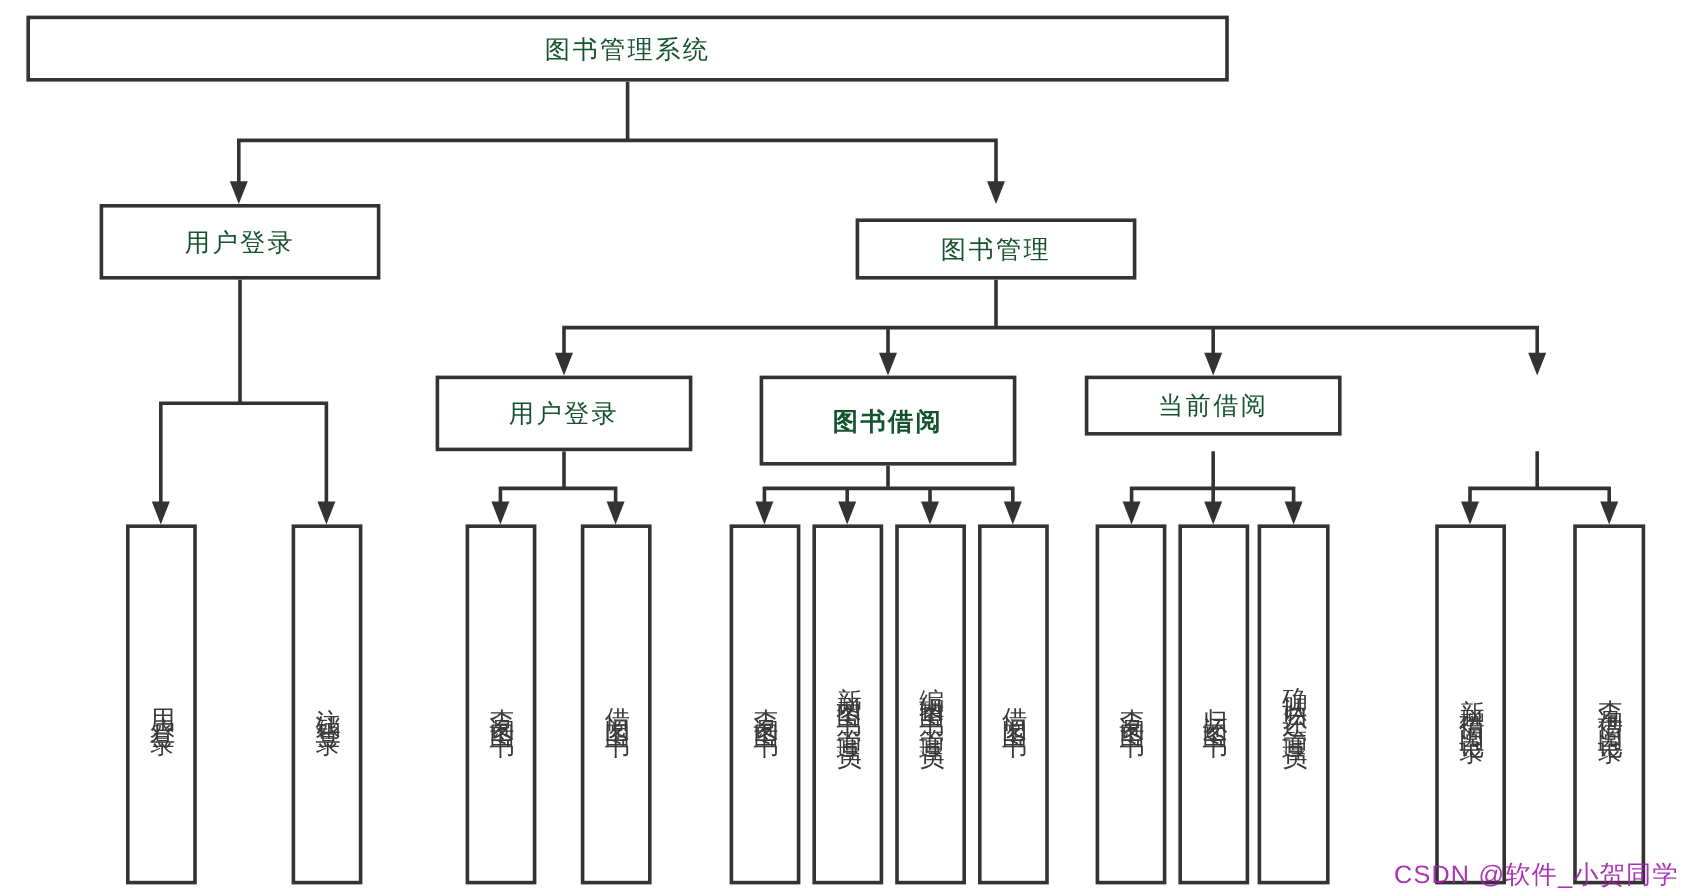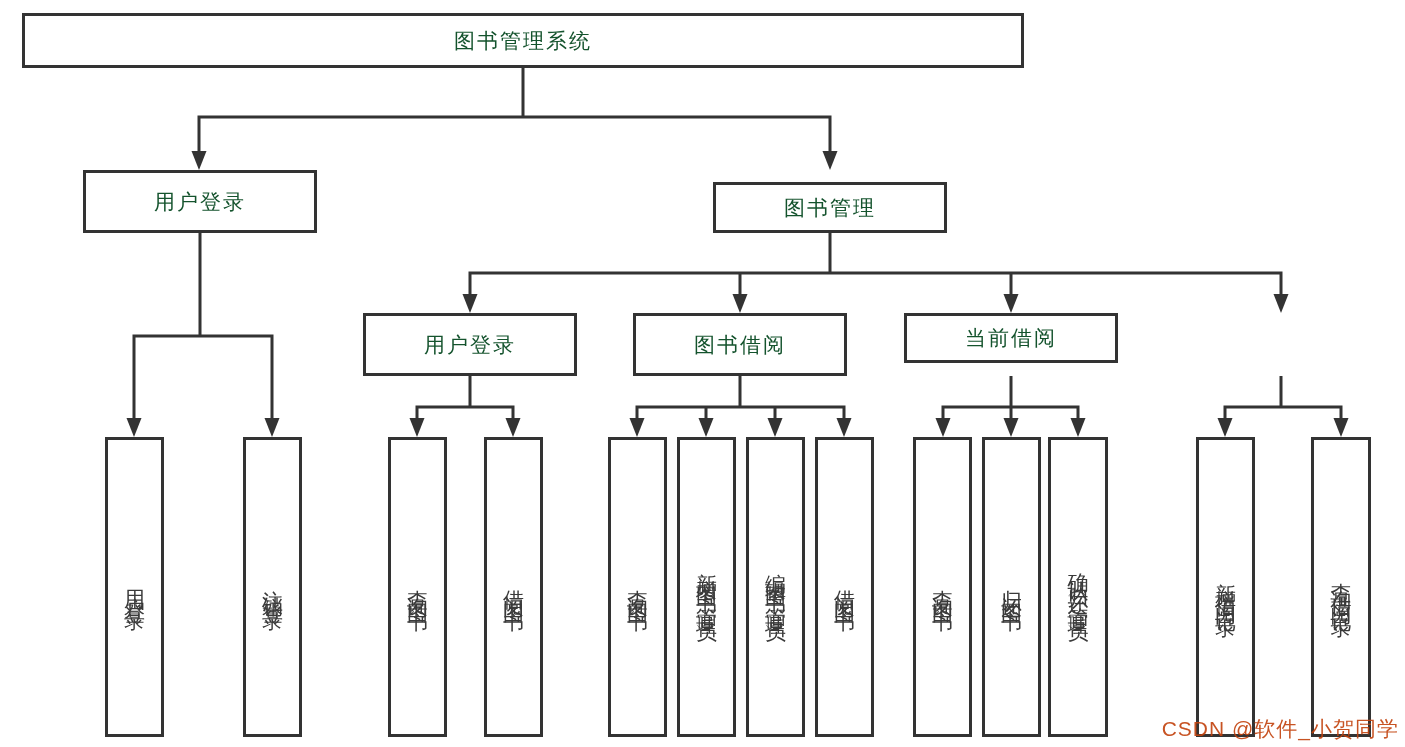--- a/index.html
+++ b/index.html
@@ -30,21 +30,21 @@
   .vbox span{
     writing-mode:vertical-rl;
     text-orientation:mixed;
     font-size:21px;
     letter-spacing:7px;
     white-space:nowrap;
   }
   .watermark{
     position:absolute;
     right:6px;bottom:4px;
-    color:#c2410c;
+    color:#a21caf;
     font-size:21px;
     letter-spacing:1px;
     opacity:0.9;
     z-index:5;
   }
 </style>
 </head>
 <body>
 
 <div id="stage">
@@ -113,21 +113,21 @@
   <div class="hbox" style="left:83px;top:170px;width:234px;height:63px;">
     <span>用户登录</span>
   </div>
   <div class="hbox" style="left:713px;top:182px;width:234px;height:51px;">
     <span>图书管理</span>
   </div>
 
   <div class="hbox" style="left:363px;top:313px;width:214px;height:63px;">
     <span>用户登录</span>
   </div>
-  <div class="hbox" style="left:633px;top:313px;width:214px;height:63px;">
+  <div class="hbox" style="left:633px;top:313px;width:214px;height:75px;font-weight:bold;">
     <span>图书借阅</span>
   </div>
   <div class="hbox" style="left:904px;top:313px;width:214px;height:50px;">
     <span>当前借阅</span>
   </div>
 
   <div class="vbox" style="left:105px;top:437px;width:59px;height:300px;">
     <span>用户登录</span>
   </div>
   <div class="vbox" style="left:243px;top:437px;width:59px;height:300px;">

